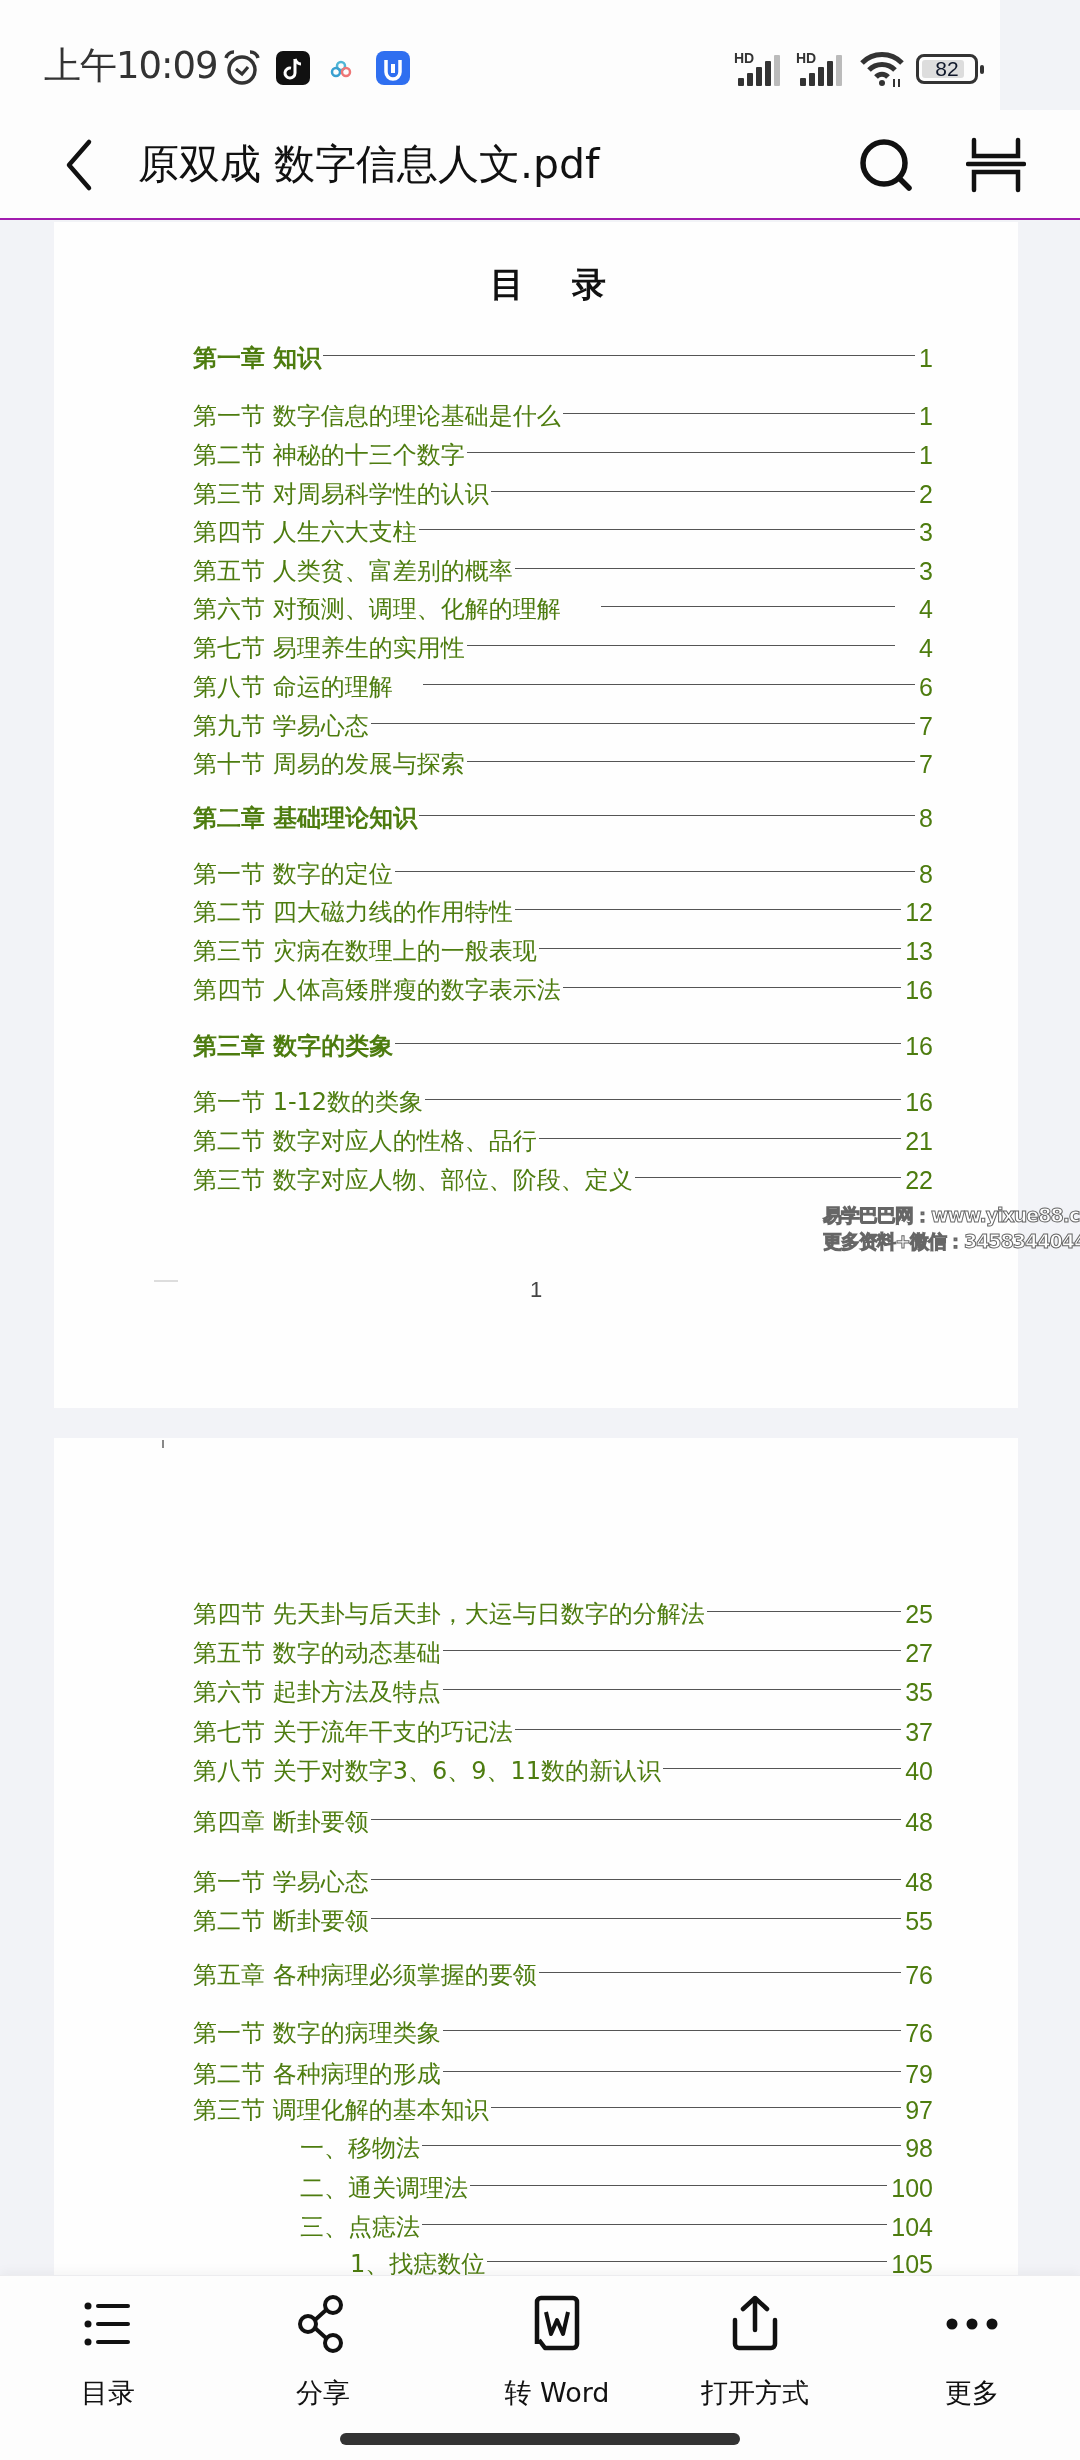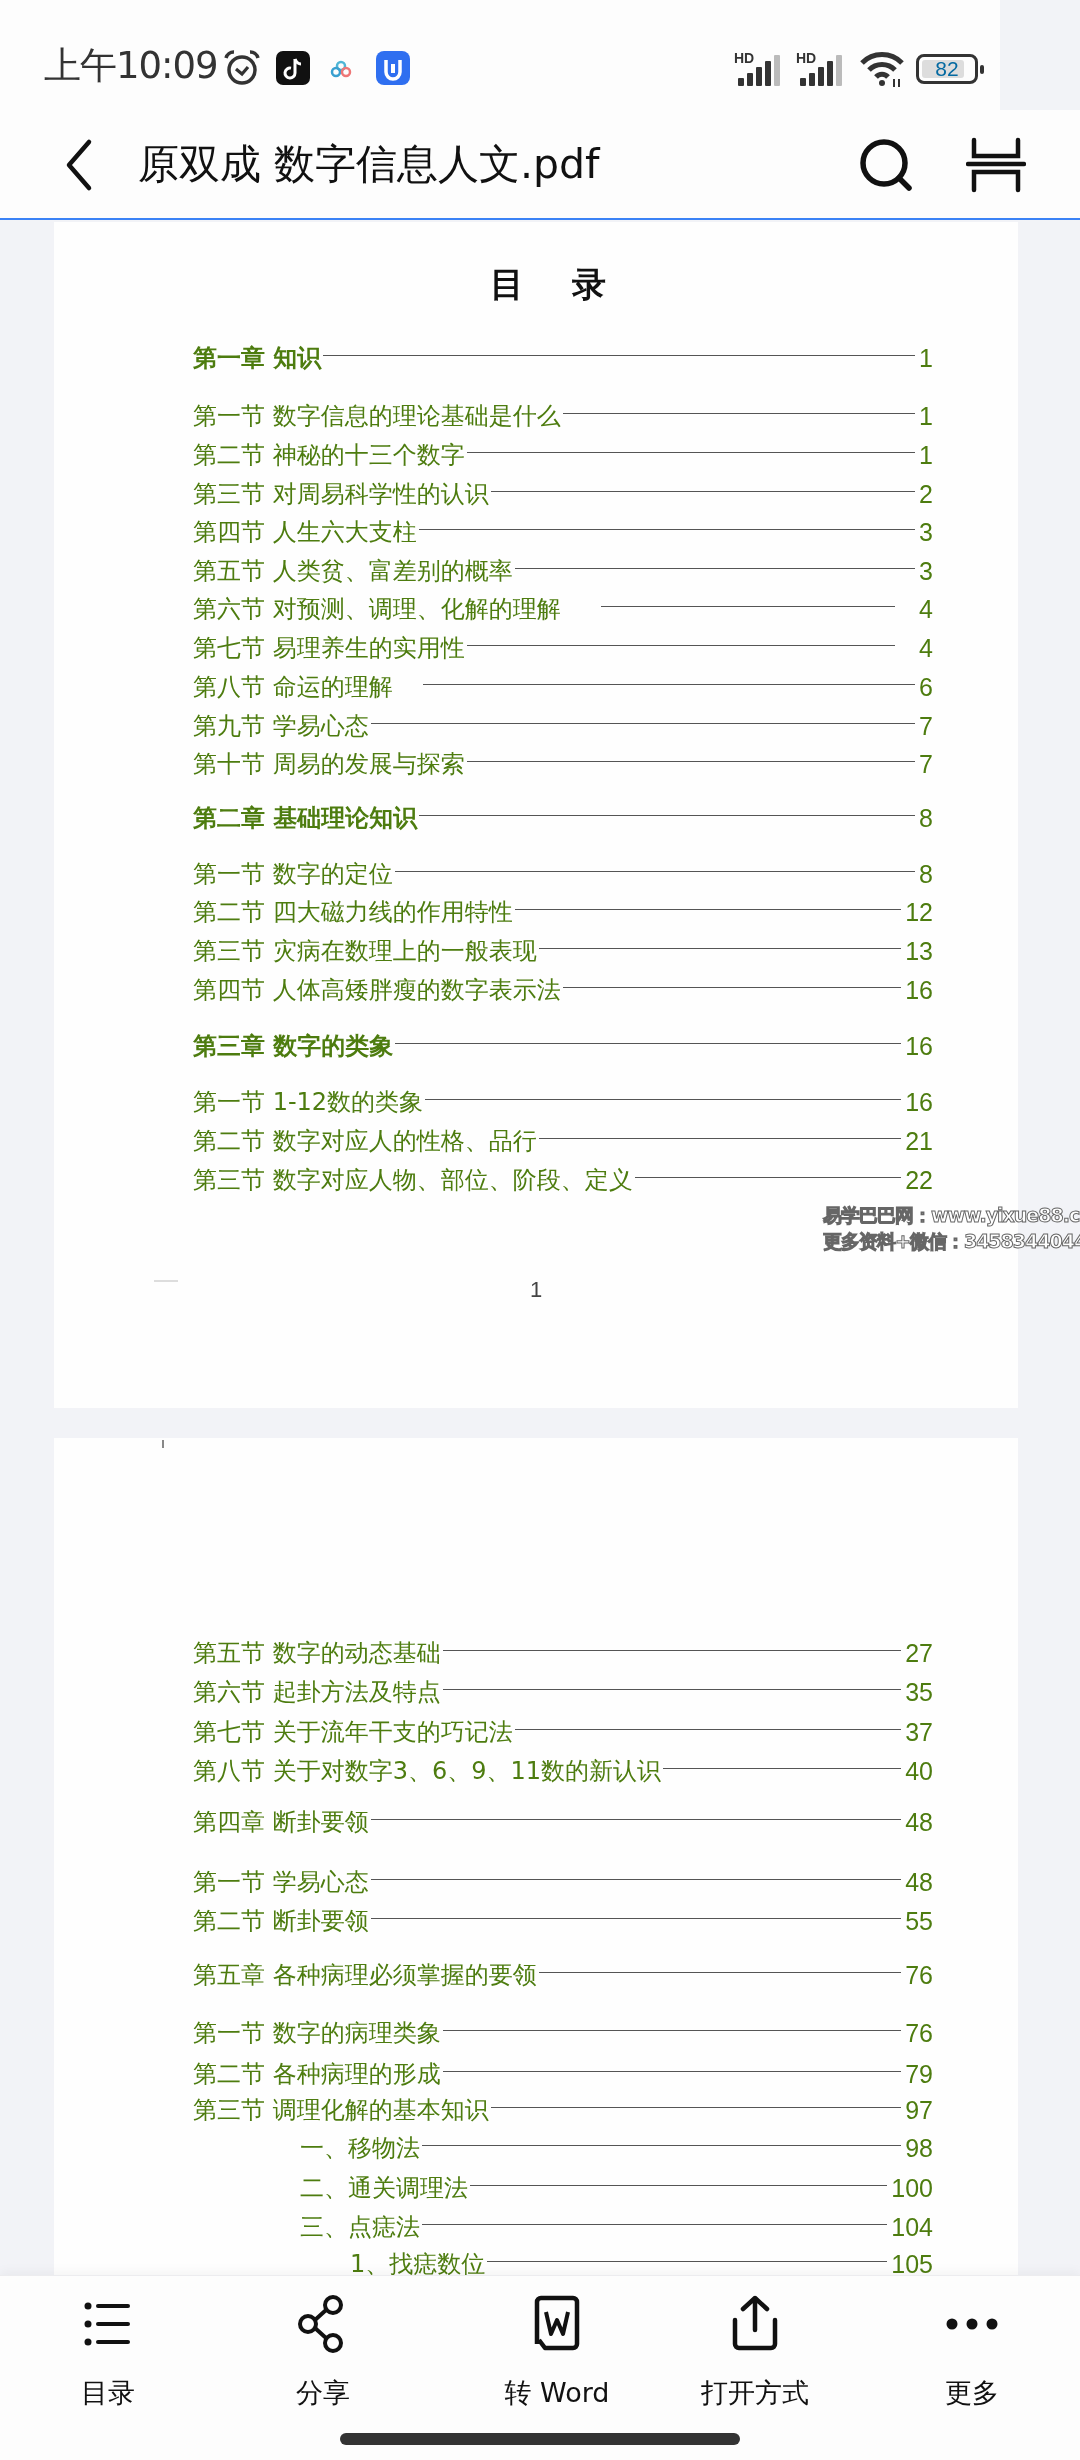--- a/index.html
+++ b/index.html
@@ -13,25 +13,25 @@
   .sb-alarm { left: 222px; width: 40px; height: 40px; }
   .sb-tiktok { left: 276px; top: 51px; width: 34px; height: 34px; border-radius: 7px; background: #111; }
   .sb-cloud { left: 330px; top: 60px; width: 22px; height: 18px; }
   .sb-ubox { left: 376px; top: 51px; width: 34px; height: 34px; border-radius: 8px; background: #2f6ff0; }
   .sb-right { position: absolute; right: 22px; top: 48px; height: 42px; display: flex; align-items: center; gap: 10px; }
   .sig { position: relative; width: 52px; height: 38px; }
   .sig .hd { position: absolute; left: 0; top: 0; font-size: 14px; font-weight: bold; color: #333; font-family: "Liberation Sans", sans-serif; text-align: center; }
   .sig .bar { position: absolute; bottom: 2px; width: 6px; background: #333; border-radius: 1px; }
   .battery { position: relative; width: 62px; height: 30px; border: 3px solid #333; border-radius: 8px; display: flex; align-items: center; justify-content: center; }
   .battery .fill { position: absolute; left: 3px; top: 3px; bottom: 3px; width: 42px; background: #ddd; border-radius: 3px; }
-  .battery .lvl { position: relative; font-size: 21px; color: #0369a1; font-family: "Liberation Sans", sans-serif; }
+  .battery .lvl { position: relative; font-size: 21px; color: #0f172a; font-family: "Liberation Sans", sans-serif; }
   .battery .nub { position: absolute; right: -9px; top: 8px; width: 4px; height: 9px; background: #333; border-radius: 2px; }
 
   
-  .header { position: absolute; left: 0; top: 110px; width: 1080px; height: 110px; background: #fdfdfd; border-bottom: 2px solid #3b82f6; }
+  .header { position: absolute; left: 0; top: 110px; width: 1080px; height: 110px; background: #fdfdfd; border-bottom: 2px solid #a21caf; }
   .back-btn { position: absolute; left: 55px; top: 20px; width: 50px; height: 70px; }
   .title { position: absolute; left: 138px; top: 24px; font-size: 41px; line-height: 60px; color: #111; }
   .search-btn { position: absolute; left: 855px; top: 24px; width: 62px; height: 62px; }
   .exit-btn { position: absolute; left: 966px; top: 24px; width: 60px; height: 62px; }
 
   
   .viewport { position: absolute; left: 0; top: 222px; width: 1080px; height: 2053px; overflow: hidden; background: #f2f3f7; }
   .page { position: absolute; left: 54px; width: 964px; background: #fefefe; }
   .page1 { top: 0; height: 1186px; }
   .page2 { top: 1216px; height: 1200px; }
@@ -254,20 +254,25 @@
   </div>
 
   <div class="watermark">
     <div>易学巴巴网：www.yixue88.cn</div>
     <div>更多资料+微信：3458344044</div>
   </div>
 
   <div class="page page2">
     <span class="stray-mark" style="left:108px;top:2px;width:2px;height:8px;background:#888"></span>
 
+    <div class="toc-row nobold" style="top:160px">
+        <span class="label">第四节 先天卦与后天卦，大运与日数字的分解法</span>
+        <span class="leader"></span>
+        <span class="pg">25</span>
+      </div>
     <div class="toc-row nobold" style="top:199px">
         <span class="label">第五节 数字的动态基础</span>
         <span class="leader"></span>
         <span class="pg">27</span>
       </div>
     <div class="toc-row nobold" style="top:238px">
         <span class="label">第六节 起卦方法及特点</span>
         <span class="leader"></span>
         <span class="pg">35</span>
       </div>

